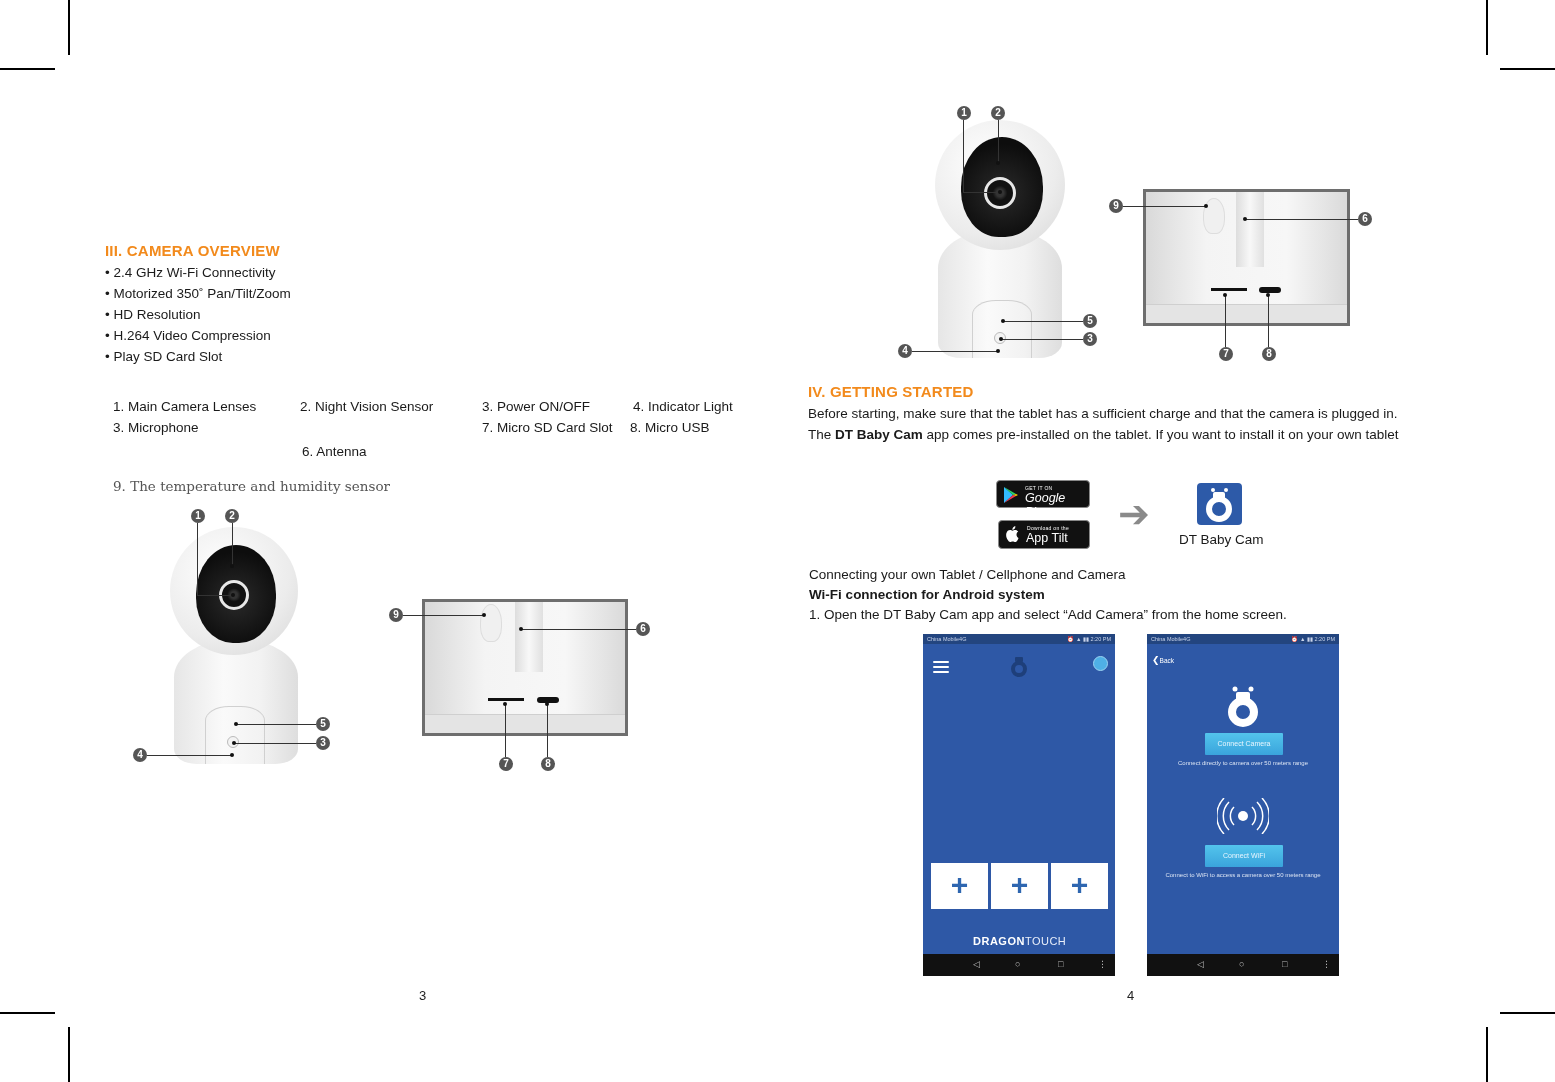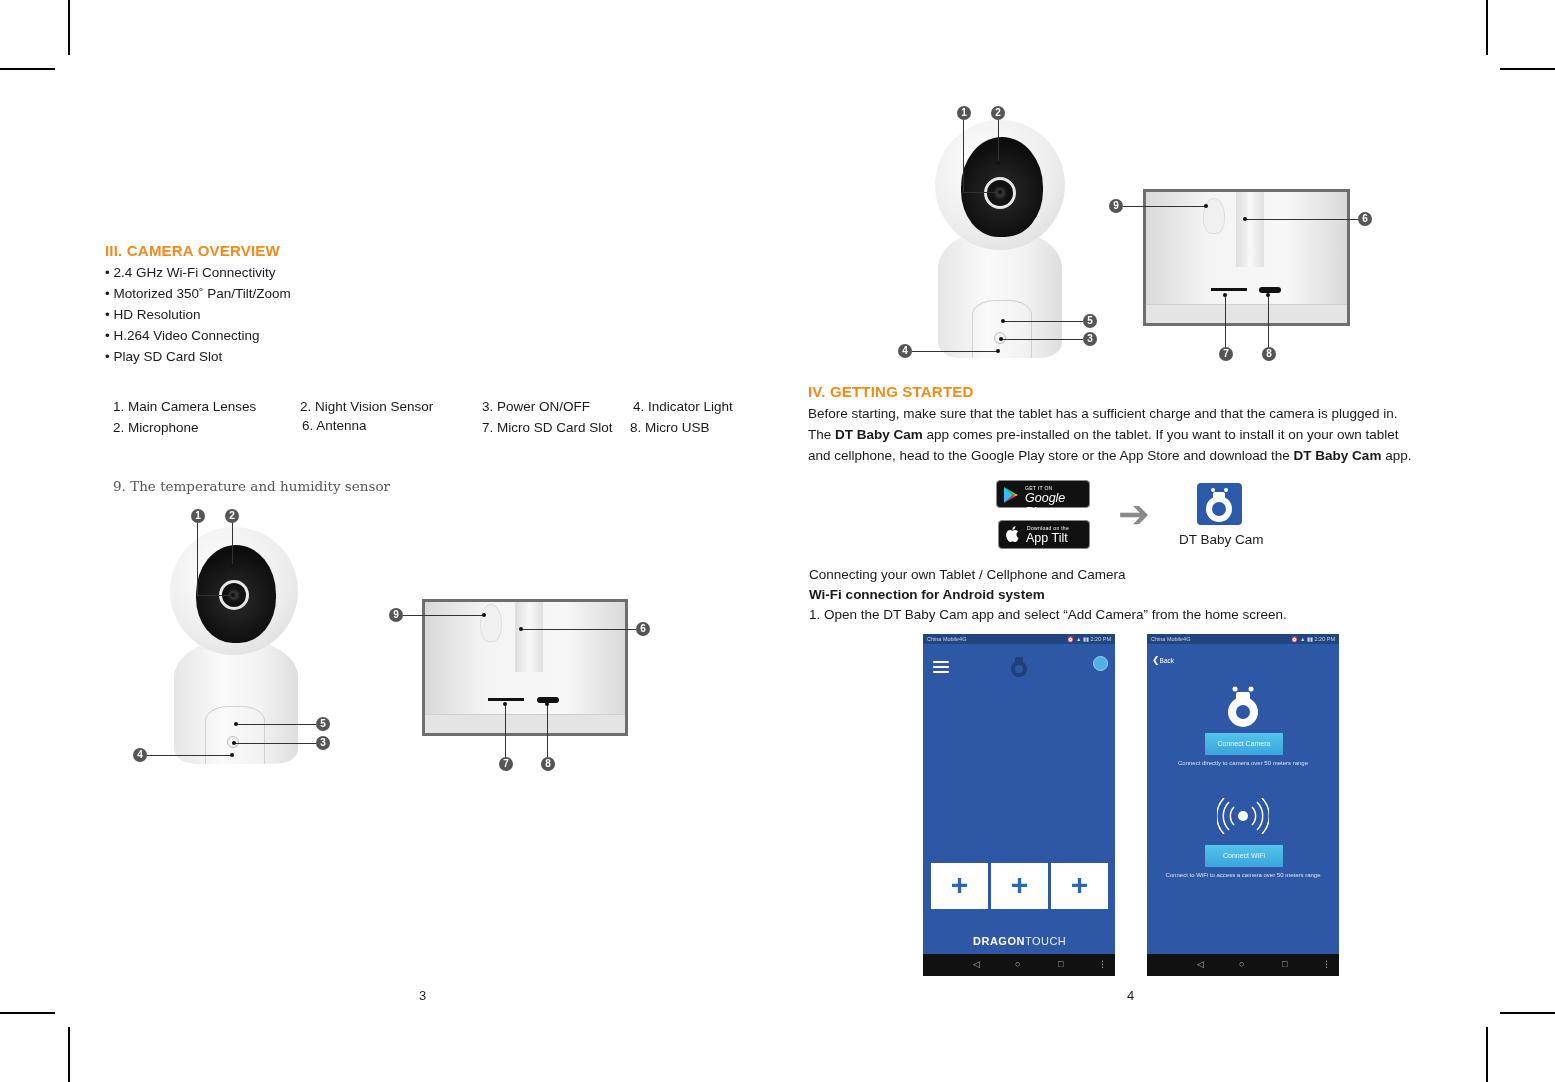--- a/index.html
+++ b/index.html
@@ -82,31 +82,31 @@
 <div class="crop" style="left:0;top:1012px;width:55px;height:1.5px;"></div>
 <div class="crop" style="left:1486px;top:1027px;width:1.5px;height:55px;"></div>
 <div class="crop" style="left:1500px;top:1012px;width:55px;height:1.5px;"></div>
 
 <div>
   <div class="abs h-orange" style="left:105px;top:242px;">III. CAMERA OVERVIEW</div>
   <div class="abs" style="left:105px;top:262px;">
     <div class="txt">• 2.4 GHz Wi-Fi Connectivity</div>
     <div class="txt">• Motorized 350˚ Pan/Tilt/Zoom</div>
     <div class="txt">• HD Resolution</div>
-    <div class="txt">• H.264 Video Connecting</div>
+    <div class="txt">• H.264 Video Compression</div>
     <div class="txt">• Play SD Card Slot</div>
   </div>
 
   <div>
     <div class="abs txt" style="left:113px;top:396px;">1. Main Camera Lenses</div>
     <div class="abs txt" style="left:300px;top:396px;">2. Night Vision Sensor</div>
     <div class="abs txt" style="left:482px;top:396px;">3. Power ON/OFF</div>
     <div class="abs txt" style="left:633px;top:396px;">4. Indicator Light</div>
-    <div class="abs txt" style="left:113px;top:417px;">2. Microphone</div>
-    <div class="abs txt" style="left:302px;top:415px;text-align:right;">6. Antenna</div>
+    <div class="abs txt" style="left:113px;top:417px;">3. Microphone</div>
+    <div class="abs txt" style="left:302px;top:441px;text-align:right;">6. Antenna</div>
     <div class="abs txt" style="left:482px;top:417px;">7. Micro SD Card Slot</div>
     <div class="abs txt" style="left:630px;top:417px;">8. Micro USB</div>
     <div class="abs mono" style="left:113px;top:441px;white-space:nowrap;margin-top:37px;">9. The temperature and humidity sensor</div>
   </div>
 
   <div>
     <div class="cam-base" style="left:174px;top:640px;width:124px;height:124px;"></div>
     <div class="cam-panel" style="left:205px;top:706px;width:60px;height:58px;"></div>
     <div class="cam-btn" style="left:227px;top:736px;width:12px;height:12px;"></div>
     <div class="cam-ball" style="left:170px;top:527px;width:128px;height:128px;"></div>
@@ -205,21 +205,20 @@
     <div class="dot" style="left:1223px;top:293px;"></div>
     <div class="badge" style="left:1262px;top:347px;">8</div>
     <div class="cline" style="left:1268px;top:295px;width:1px;height:52px;"></div>
     <div class="dot" style="left:1266px;top:293px;"></div>
   </div>
 
   <div class="abs h-orange" style="left:808px;top:383px;">IV. GETTING STARTED</div>
   <div class="abs" style="left:808px;top:403px;">
     <div class="txt">Before starting, make sure that the tablet has a sufficient charge and that the camera is plugged in.</div>
     <div class="txt"><span>The </span><b>DT Baby Cam</b><span> app comes pre-installed on the tablet. If you want to install it on your own tablet</span></div>
-    <div class="txt"><span>and cellphone, head to the Google Play store or the App Store and download the </span><b>DT Baby Cam</b><span> app.</span></div>
   </div>
 
   <div class="store" style="left:996px;top:480px;width:94px;height:28px;">
     <svg style="position:absolute;left:7px;top:6px;" width="14" height="16" viewBox="0 0 14 16">
       <polygon points="0,0 9,8 0,16" fill="#32bbff"></polygon>
       <polygon points="0,0 12,7 9,8" fill="#2bd46b"></polygon>
       <polygon points="0,16 12,9 9,8" fill="#f4364c"></polygon>
       <polygon points="9,8 12,7 14,8 12,9" fill="#ffd400"></polygon>
     </svg>
     <span class="small" style="left:28px;top:4px;">GET IT ON</span>

